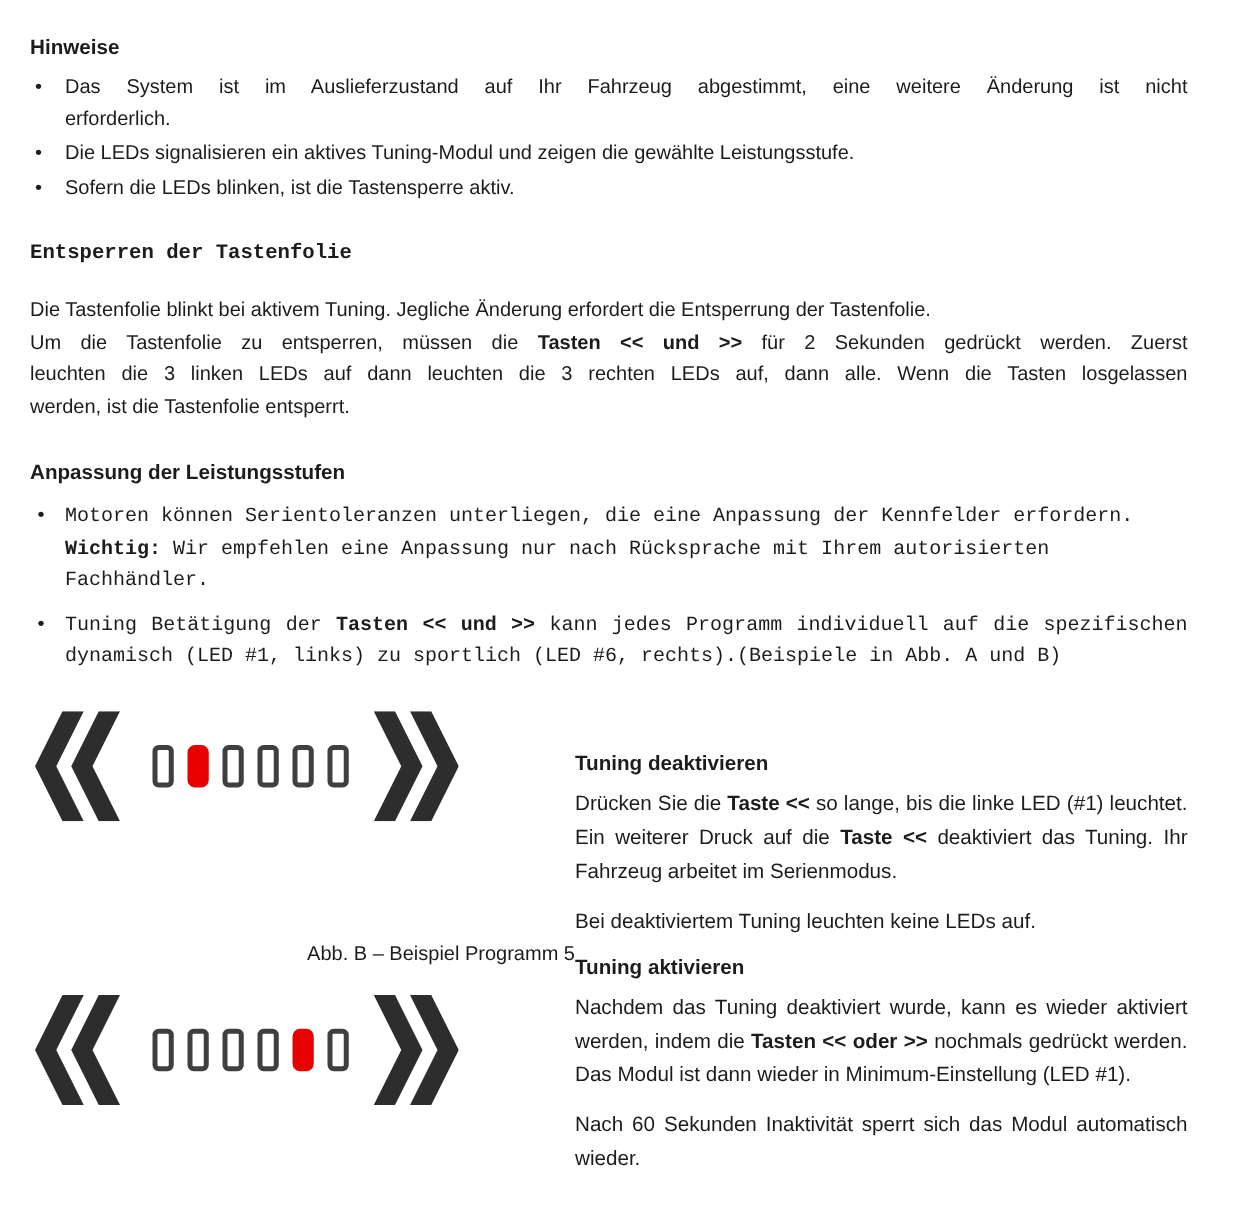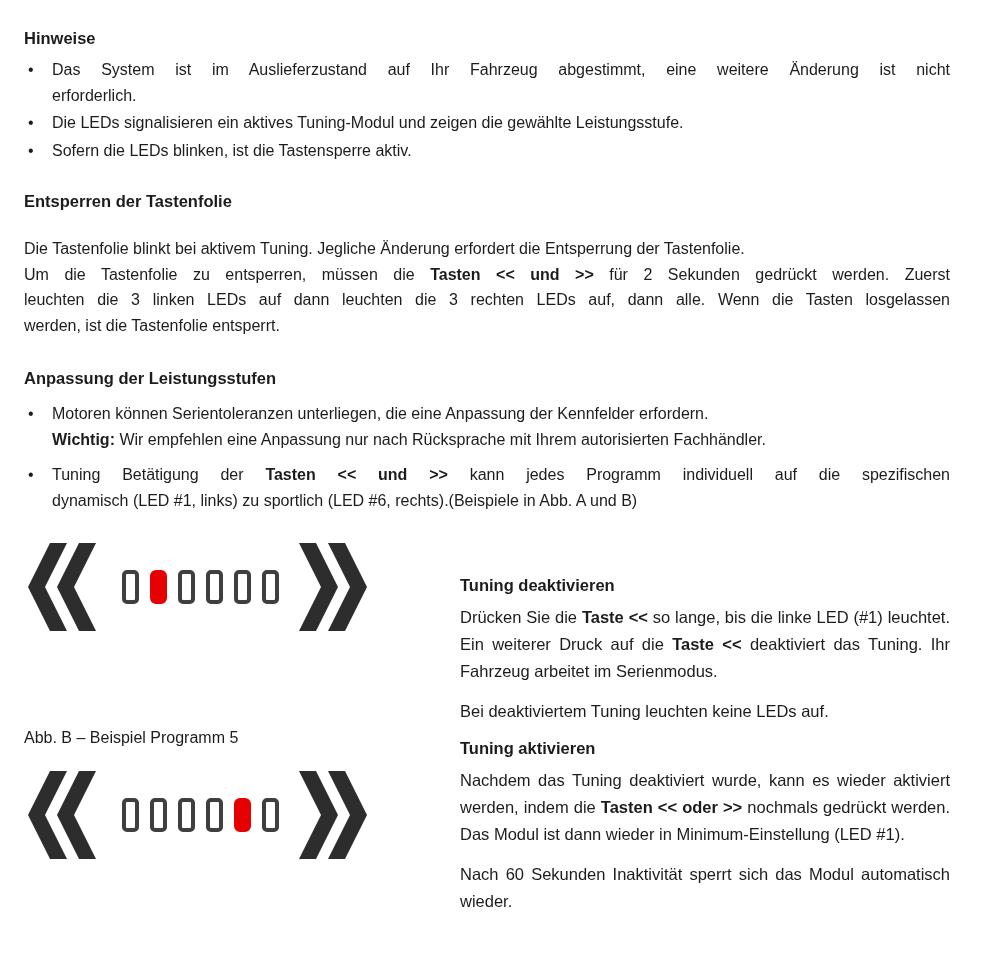--- a/index.html
+++ b/index.html
@@ -11,32 +11,32 @@
     font-size:16px;line-height:25.5px;
     overflow:hidden;
   }
   h3{font-size:16.5px;font-weight:bold;margin:0 0 8px 0;line-height:21px;}
   p{margin:0;}
   ul{list-style:none;margin:0;padding:0;}
   li{position:relative;padding-left:28px;margin-bottom:2px;}
   li::before{content:"\2022";position:absolute;left:4px;top:0;}
   .jline{display:block;text-align:justify;text-align-last:justify;}
   .sec-hinweise{margin-bottom:28px;}
-  .sec-entsperren h3{margin-bottom:24px;}
+  .sec-entsperren h3{margin-bottom:24px;font-family:Liberation Mono, monospace;}
   .sec-entsperren{margin-bottom:30px;}
   .sec-anpassung h3{margin-bottom:12px;}
-  .sec-anpassung li{margin-bottom:10px;}
+  .sec-anpassung li{margin-bottom:10px;font-family:Liberation Mono, monospace;}
   .columns{display:flex;margin-top:28px;}
   .col-left{width:436px;flex:0 0 436px;padding-top:2px;}
   .col-right{flex:1;margin-top:34px;font-size:16.5px;line-height:27px;}
   .col-right h3{margin-bottom:8px;}
   .col-right p{margin-bottom:13px;}
   .just{text-align:justify;}
   .fig-label{margin-bottom:26px;}
-  .fig-label-b{margin-top:94px;margin-bottom:20px;}
+  .fig-label-b{margin-top:94px;margin-bottom:20px;text-align:right;}
   .figure{display:flex;align-items:center;height:88px;margin-left:4px;}
   .chevron{flex:0 0 auto;display:block;}
   .chevron.right{transform:scaleX(-1);}
   .led-row{display:flex;gap:11px;margin:0 20px 0 26px;}
   .led{width:17px;height:34px;box-sizing:border-box;
        border:4px solid var(--led_off_border,#3f3f3f);
        border-radius:5px;background:#ffffff;}
   .led.on{background:var(--led_on,#e60000);border-color:var(--led_on,#e60000);border-radius:6px;}
   b{font-weight:bold;}
 </style>

